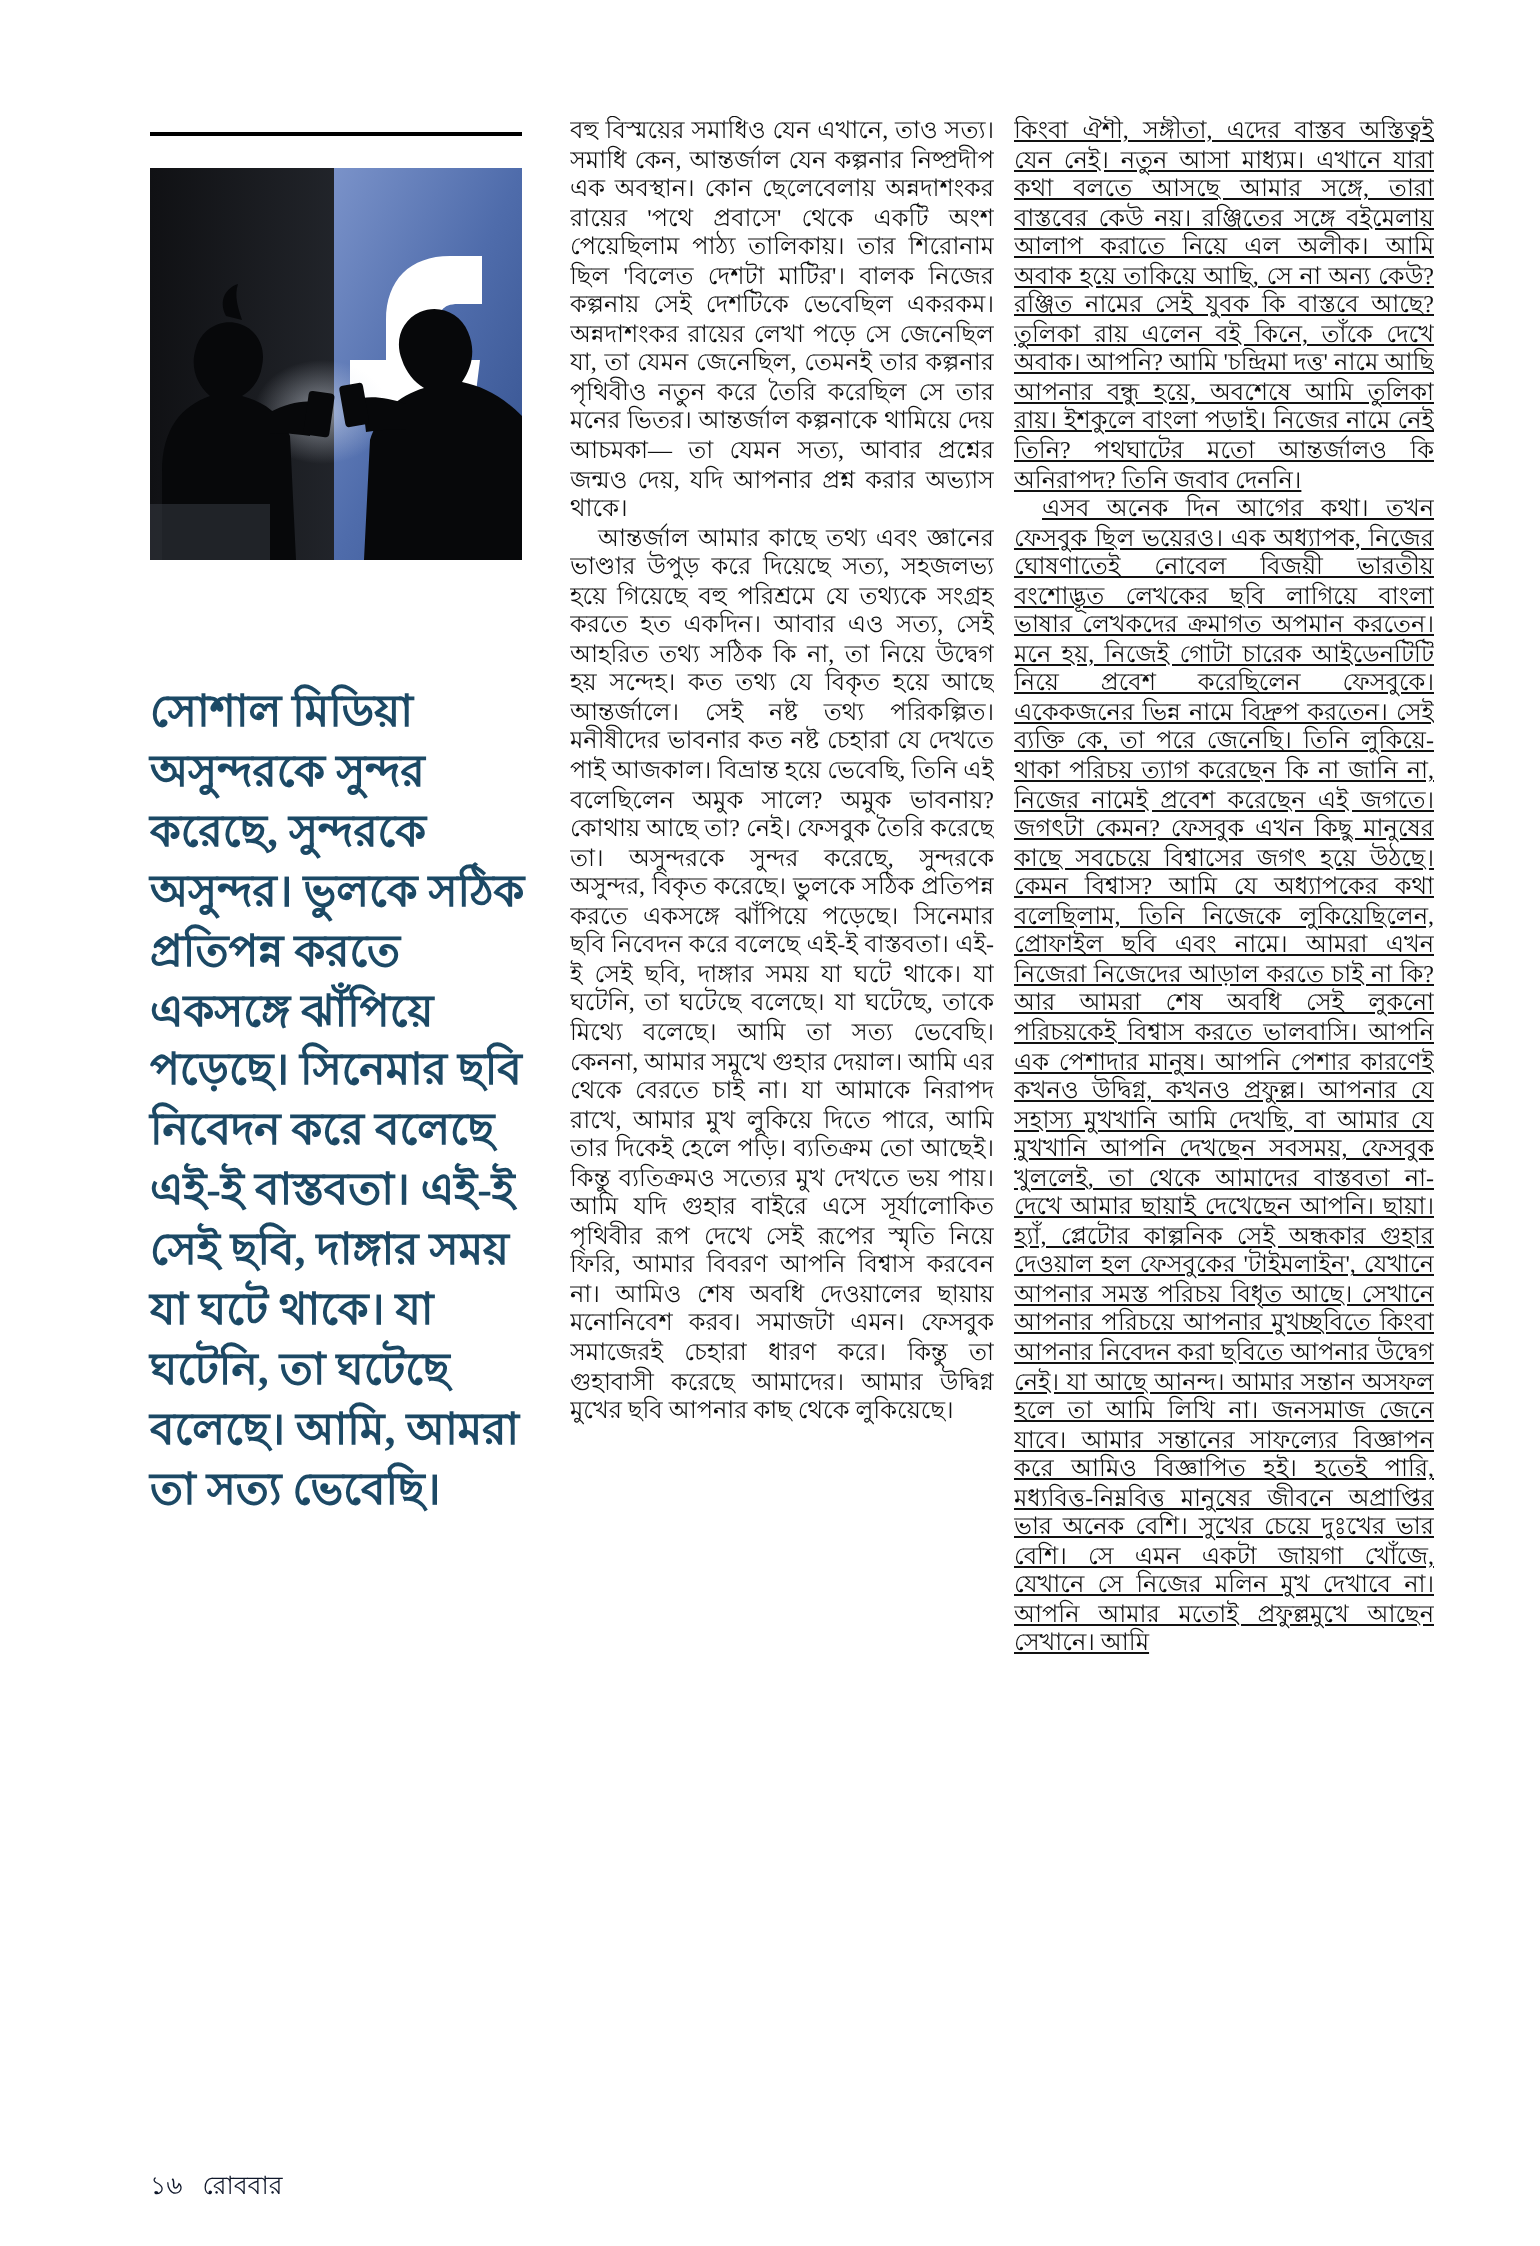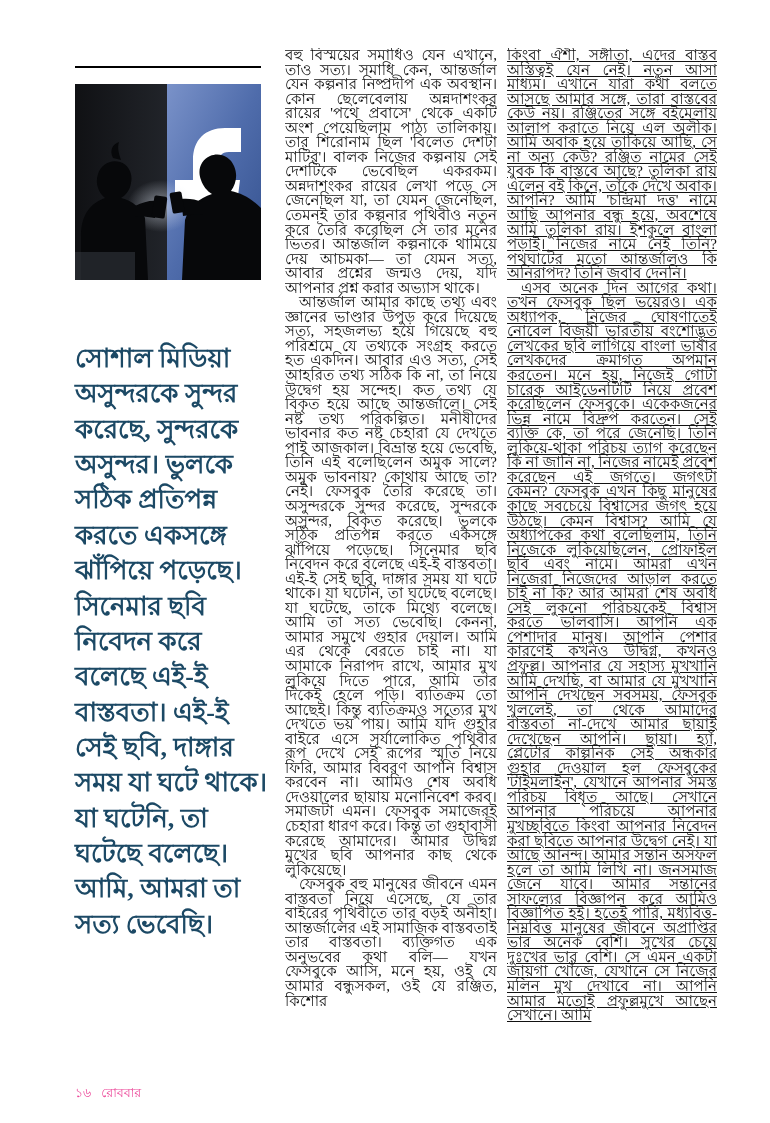--- a/index.html
+++ b/index.html
@@ -15,39 +15,39 @@
   .top-rule{
     position:absolute;left:75px;top:66px;width:186px;height:2px;
     background:#000;
   }
   .photo{
     position:absolute;left:75px;top:84px;width:186px;height:196px;
     background:#17191d;
   }
   .pull-quote{
     position:absolute;left:75px;top:341px;width:196px;
-    font-size:26px;line-height:1.36;
+    font-size:22px;line-height:1.36;
     font-weight:bold;
     color:#1c4965;
     text-align:left;
   }
   .col{
-    position:absolute;top:48px;height:1034px;overflow:hidden;
-    font-size:15px;line-height:14.55px;
+    position:absolute;top:58px;height:1034px;overflow:hidden;
+    font-size:12px;line-height:14.55px;
     text-align:justify;
   }
   .col-1{left:285px;width:212px;}
   .col-2{left:507px;width:210px;text-decoration:underline;}
   .col p{margin:0;text-indent:14px;}
   .col p.first{text-indent:0;}
   .footer{
     position:absolute;left:75px;top:1084px;
     font-size:12.5px;
     font-family:"Liberation Serif","DejaVu Serif",serif;
-    color:#ec4899;
+    color:#0f172a;
     text-align:center;
   }
   .footer .pgnum{margin-right:10px;}
 </style>
 </head>
 <body>
 
 <div id="page">
 
   <div class="top-rule"></div>
@@ -94,21 +94,20 @@
 
       <rect x="0" y="168" width="60" height="28" fill="#3a3e46" opacity="0.5"></rect>
     </svg>
   </div>
 
   <div class="pull-quote">সোশাল মিডিয়া অসুন্দরকে সুন্দর করেছে, সুন্দরকে অসুন্দর। ভুলকে সঠিক প্রতিপন্ন করতে একসঙ্গে ঝাঁপিয়ে পড়েছে। সিনেমার ছবি নিবেদন করে বলেছে এই-ই বাস্তবতা। এই-ই সেই ছবি, দাঙ্গার সময় যা ঘটে থাকে। যা ঘটেনি, তা ঘটেছে বলেছে। আমি, আমরা তা সত্য ভেবেছি।</div>
 
   <div class="col col-1">
     <p class="first">বহু বিস্ময়ের সমাধিও যেন এখানে, তাও সত্য। সমাধি কেন, আন্তর্জাল যেন কল্পনার নিষ্প্রদীপ এক অবস্থান। কোন ছেলেবেলায় অন্নদাশংকর রায়ের 'পথে প্রবাসে' থেকে একটি অংশ পেয়েছিলাম পাঠ্য তালিকায়। তার শিরোনাম ছিল 'বিলেত দেশটা মাটির'। বালক নিজের কল্পনায় সেই দেশটিকে ভেবেছিল একরকম। অন্নদাশংকর রায়ের লেখা পড়ে সে জেনেছিল যা, তা যেমন জেনেছিল, তেমনই তার কল্পনার পৃথিবীও নতুন করে তৈরি করেছিল সে তার মনের ভিতর। আন্তর্জাল কল্পনাকে থামিয়ে দেয় আচমকা— তা যেমন সত্য, আবার প্রশ্নের জন্মও দেয়, যদি আপনার প্রশ্ন করার অভ্যাস থাকে।</p>
     <p>আন্তর্জাল আমার কাছে তথ্য এবং জ্ঞানের ভাণ্ডার উপুড় করে দিয়েছে সত্য, সহজলভ্য হয়ে গিয়েছে বহু পরিশ্রমে যে তথ্যকে সংগ্রহ করতে হত একদিন। আবার এও সত্য, সেই আহরিত তথ্য সঠিক কি না, তা নিয়ে উদ্বেগ হয় সন্দেহ। কত তথ্য যে বিকৃত হয়ে আছে আন্তর্জালে। সেই নষ্ট তথ্য পরিকল্পিত। মনীষীদের ভাবনার কত নষ্ট চেহারা যে দেখতে পাই আজকাল। বিভ্রান্ত হয়ে ভেবেছি, তিনি এই বলেছিলেন অমুক সালে? অমুক ভাবনায়? কোথায় আছে তা? নেই। ফেসবুক তৈরি করেছে তা। অসুন্দরকে সুন্দর করেছে, সুন্দরকে অসুন্দর, বিকৃত করেছে। ভুলকে সঠিক প্রতিপন্ন করতে একসঙ্গে ঝাঁপিয়ে পড়েছে। সিনেমার ছবি নিবেদন করে বলেছে এই-ই বাস্তবতা। এই-ই সেই ছবি, দাঙ্গার সময় যা ঘটে থাকে। যা ঘটেনি, তা ঘটেছে বলেছে। যা ঘটেছে, তাকে মিথ্যে বলেছে। আমি তা সত্য ভেবেছি। কেননা, আমার সমুখে গুহার দেয়াল। আমি এর থেকে বেরতে চাই না। যা আমাকে নিরাপদ রাখে, আমার মুখ লুকিয়ে দিতে পারে, আমি তার দিকেই হেলে পড়ি। ব্যতিক্রম তো আছেই। কিন্তু ব্যতিক্রমও সত্যের মুখ দেখতে ভয় পায়। আমি যদি গুহার বাইরে এসে সূর্যালোকিত পৃথিবীর রূপ দেখে সেই রূপের স্মৃতি নিয়ে ফিরি, আমার বিবরণ আপনি বিশ্বাস করবেন না। আমিও শেষ অবধি দেওয়ালের ছায়ায় মনোনিবেশ করব। সমাজটা এমন। ফেসবুক সমাজেরই চেহারা ধারণ করে। কিন্তু তা গুহাবাসী করেছে আমাদের। আমার উদ্বিগ্ন মুখের ছবি আপনার কাছ থেকে লুকিয়েছে।</p>
-    <p>ফেসবুক বহু মানুষের জীবনে এমন বাস্তবতা নিয়ে এসেছে, যে তার বাইরের পৃথিবীতে তার বড়ই অনীহা। আন্তর্জালের এই সামাজিক বাস্তবতাই তার বাস্তবতা। ব্যক্তিগত এক অনুভবের কথা বলি— যখন ফেসবুকে আসি, মনে হয়, ওই যে আমার বন্ধুসকল, ওই যে রঞ্জিত, কিশোর</p>
   </div>
 
   <div class="col col-2">
     <p class="first">কিংবা ঐশী, সঙ্গীতা, এদের বাস্তব অস্তিত্বই যেন নেই। নতুন আসা মাধ্যম। এখানে যারা কথা বলতে আসছে আমার সঙ্গে, তারা বাস্তবের কেউ নয়। রঞ্জিতের সঙ্গে বইমেলায় আলাপ করাতে নিয়ে এল অলীক। আমি অবাক হয়ে তাকিয়ে আছি, সে না অন্য কেউ? রঞ্জিত নামের সেই যুবক কি বাস্তবে আছে? তুলিকা রায় এলেন বই কিনে, তাঁকে দেখে অবাক। আপনি? আমি 'চন্দ্রিমা দত্ত' নামে আছি আপনার বন্ধু হয়ে, অবশেষে আমি তুলিকা রায়। ইশকুলে বাংলা পড়াই। নিজের নামে নেই তিনি? পথঘাটের মতো আন্তর্জালও কি অনিরাপদ? তিনি জবাব দেননি।</p>
     <p>এসব অনেক দিন আগের কথা। তখন ফেসবুক ছিল ভয়েরও। এক অধ্যাপক, নিজের ঘোষণাতেই নোবেল বিজয়ী ভারতীয় বংশোদ্ভূত লেখকের ছবি লাগিয়ে বাংলা ভাষার লেখকদের ক্রমাগত অপমান করতেন। মনে হয়, নিজেই গোটা চারেক আইডেনটিটি নিয়ে প্রবেশ করেছিলেন ফেসবুকে। একেকজনের ভিন্ন নামে বিদ্রুপ করতেন। সেই ব্যক্তি কে, তা পরে জেনেছি। তিনি লুকিয়ে-থাকা পরিচয় ত্যাগ করেছেন কি না জানি না, নিজের নামেই প্রবেশ করেছেন এই জগতে। জগৎটা কেমন? ফেসবুক এখন কিছু মানুষের কাছে সবচেয়ে বিশ্বাসের জগৎ হয়ে উঠছে। কেমন বিশ্বাস? আমি যে অধ্যাপকের কথা বলেছিলাম, তিনি নিজেকে লুকিয়েছিলেন, প্রোফাইল ছবি এবং নামে। আমরা এখন নিজেরা নিজেদের আড়াল করতে চাই না কি? আর আমরা শেষ অবধি সেই লুকনো পরিচয়কেই বিশ্বাস করতে ভালবাসি। আপনি এক পেশাদার মানুষ। আপনি পেশার কারণেই কখনও উদ্বিগ্ন, কখনও প্রফুল্ল। আপনার যে সহাস্য মুখখানি আমি দেখছি, বা আমার যে মুখখানি আপনি দেখছেন সবসময়, ফেসবুক খুললেই, তা থেকে আমাদের বাস্তবতা না-দেখে আমার ছায়াই দেখেছেন আপনি। ছায়া। হ্যাঁ, প্লেটোর কাল্পনিক সেই অন্ধকার গুহার দেওয়াল হল ফেসবুকের 'টাইমলাইন', যেখানে আপনার সমস্ত পরিচয় বিধৃত আছে। সেখানে আপনার পরিচয়ে আপনার মুখচ্ছবিতে কিংবা আপনার নিবেদন করা ছবিতে আপনার উদ্বেগ নেই। যা আছে আনন্দ। আমার সন্তান অসফল হলে তা আমি লিখি না। জনসমাজ জেনে যাবে। আমার সন্তানের সাফল্যের বিজ্ঞাপন করে আমিও বিজ্ঞাপিত হই। হতেই পারি, মধ্যবিত্ত-নিম্নবিত্ত মানুষের জীবনে অপ্রাপ্তির ভার অনেক বেশি। সুখের চেয়ে দুঃখের ভার বেশি। সে এমন একটা জায়গা খোঁজে, যেখানে সে নিজের মলিন মুখ দেখাবে না। আপনি আমার মতোই প্রফুল্লমুখে আছেন সেখানে। আমি</p>
   </div>
 
   <div class="footer">
     <span class="pgnum">১৬</span><span>রোববার</span>
   </div>

